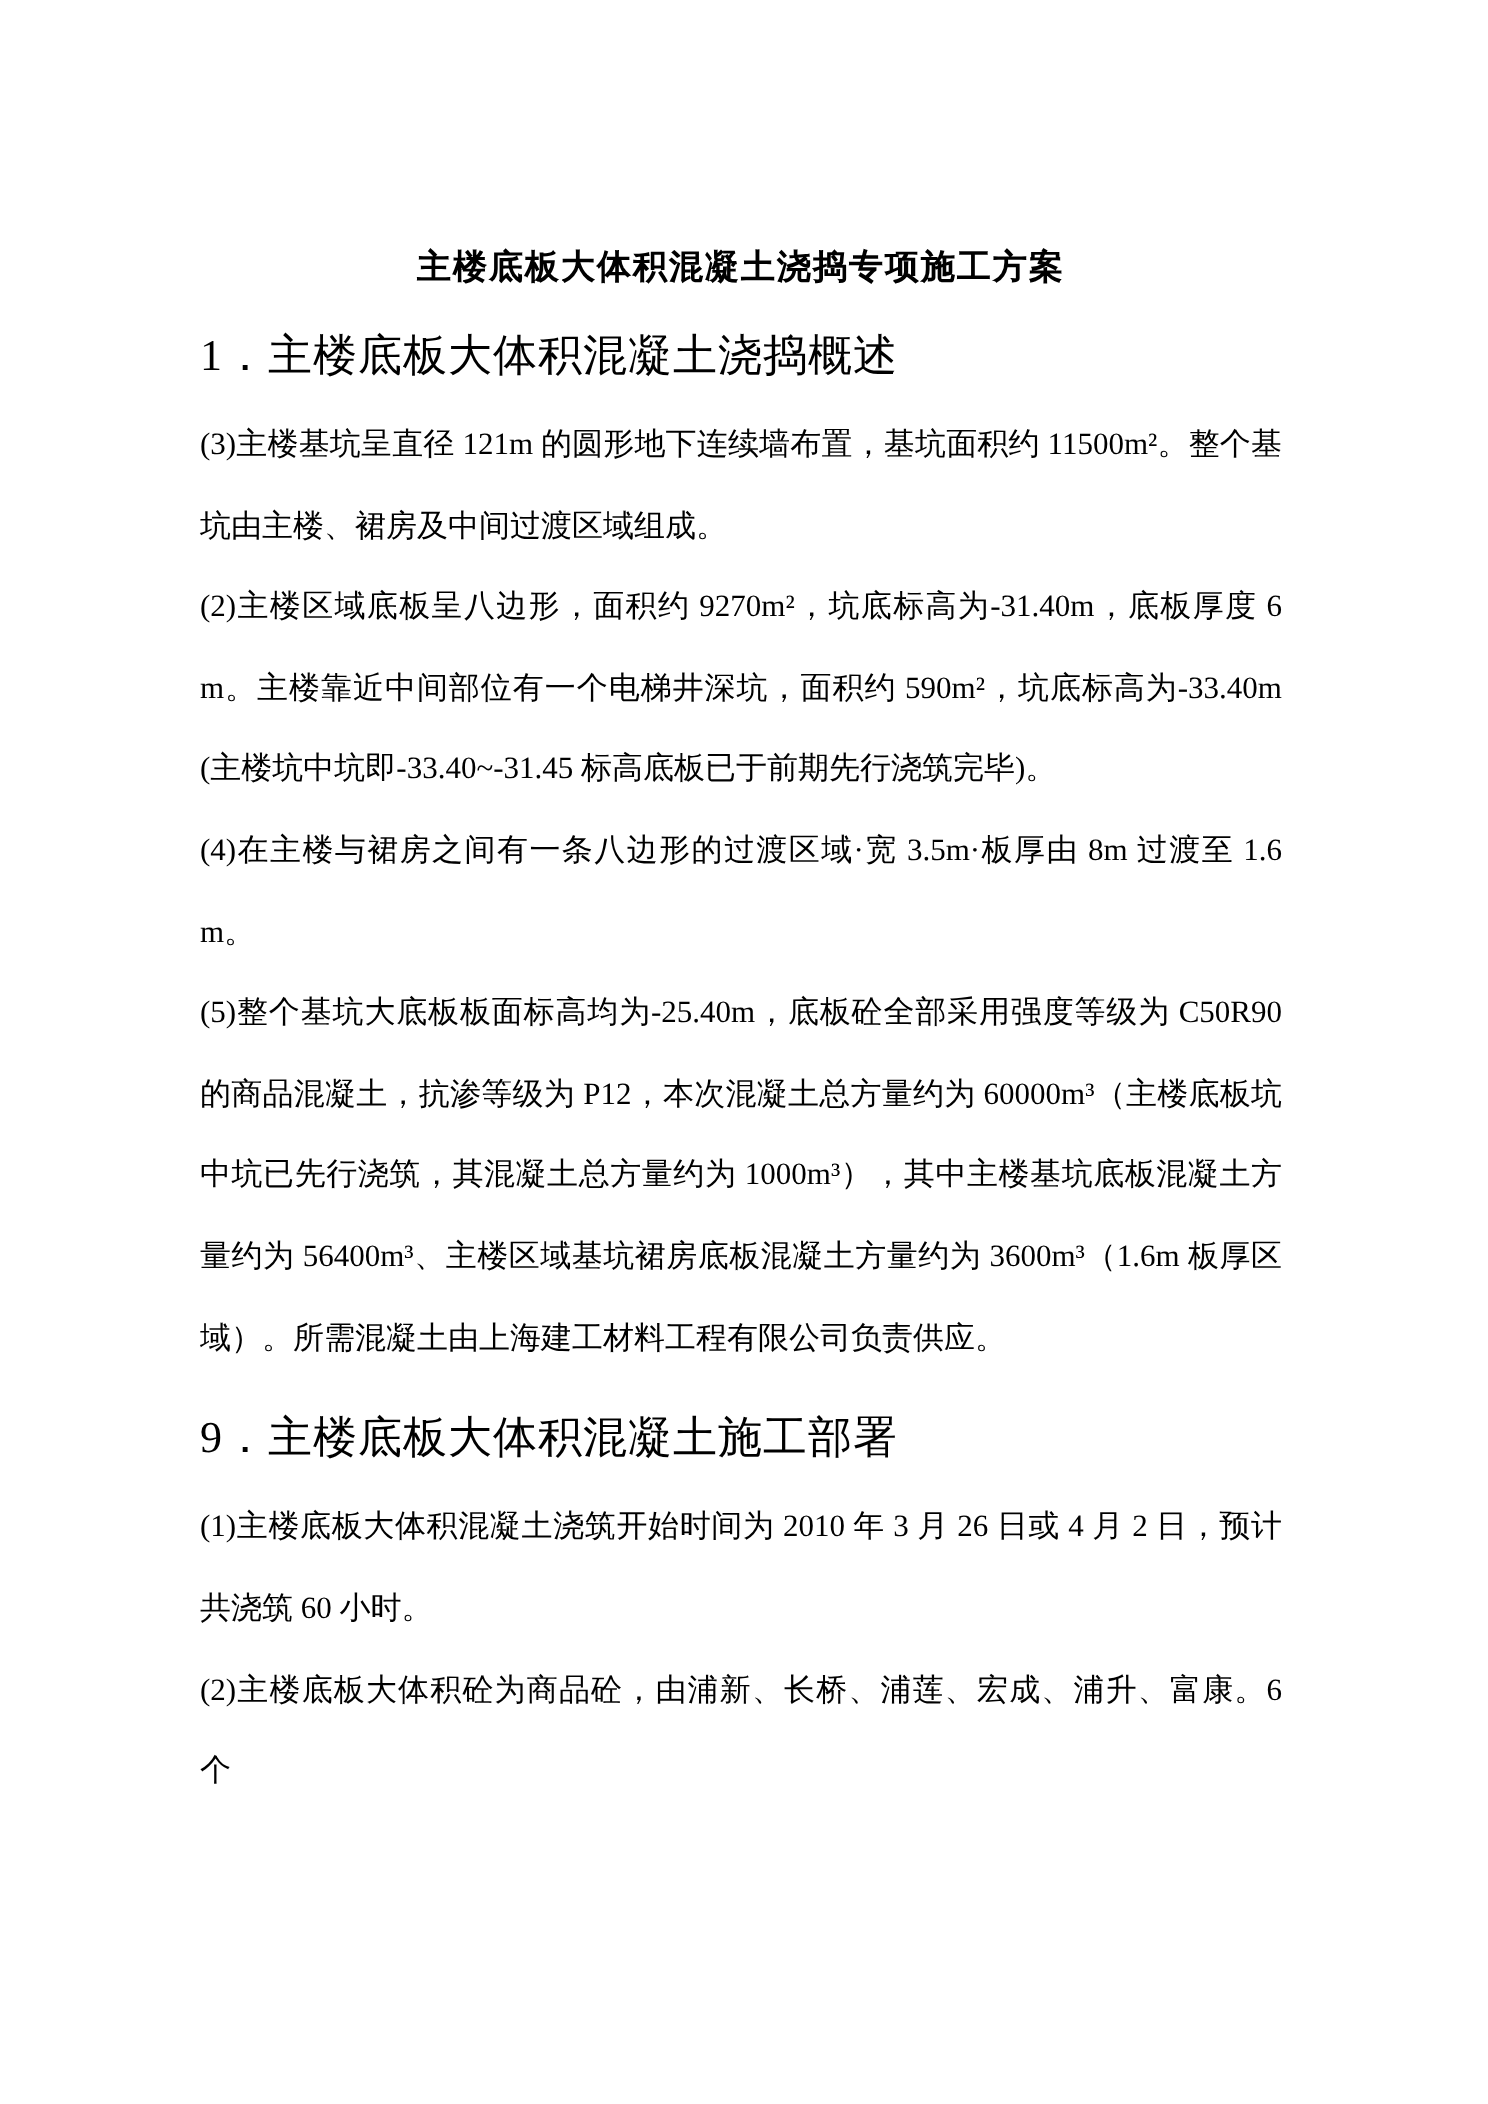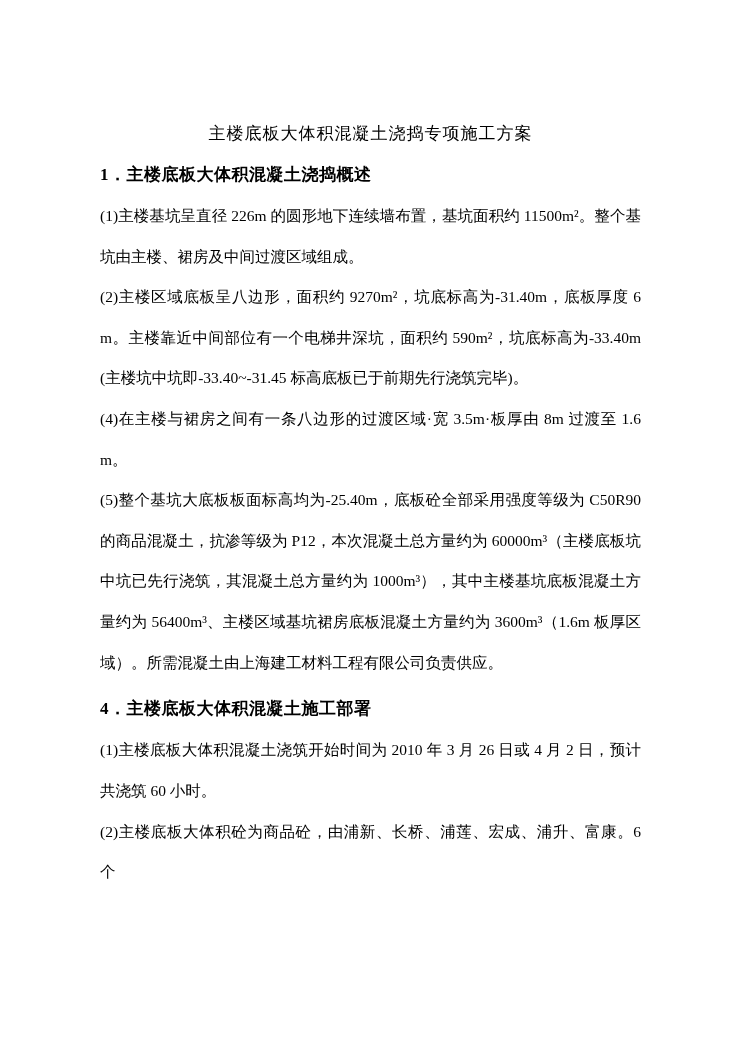--- a/index.html
+++ b/index.html
@@ -15,28 +15,28 @@
   }
   .doc-page {
     box-sizing: border-box;
     width: 744px;
     min-height: 1052px;
     padding: 122px 103px 40px 100px;
     background: #ffffff;
   }
   .doc-title {
     font-size: 17px;
-    font-weight: normal;
+    font-weight: bold;
     text-align: center;
     margin: 0 0 18px 0;
     letter-spacing: 1px;
   }
   .section-heading {
-    font-size: 17px;
-    font-weight: bold;
+    font-size: 22px;
+    font-weight: normal;
     margin: 14px 0 10px 0;
     letter-spacing: 0.5px;
   }
   .doc-paragraph {
     font-size: 15.5px;
     line-height: 2.62;
     margin: 0;
     text-align: justify;
     text-justify: inter-ideograph;
     word-break: break-all;
@@ -44,29 +44,29 @@
 </style>
 </head>
 <body>
 
 <div class="doc-page">
 
   <h1 class="doc-title">主楼底板大体积混凝土浇捣专项施工方案</h1>
 
   <h2 class="section-heading">1．主楼底板大体积混凝土浇捣概述</h2>
 
-  <p class="doc-paragraph">(1)主楼基坑呈直径 226m 的圆形地下连续墙布置，基坑面积约 11500m²。整个基坑由主楼、裙房及中间过渡区域组成。</p>
+  <p class="doc-paragraph">(3)主楼基坑呈直径 121m 的圆形地下连续墙布置，基坑面积约 11500m²。整个基坑由主楼、裙房及中间过渡区域组成。</p>
 
   <p class="doc-paragraph">(2)主楼区域底板呈八边形，面积约 9270m²，坑底标高为-31.40m，底板厚度 6m。主楼靠近中间部位有一个电梯井深坑，面积约 590m²，坑底标高为-33.40m(主楼坑中坑即-33.40~-31.45 标高底板已于前期先行浇筑完毕)。</p>
 
 
   <p class="doc-paragraph">(4)在主楼与裙房之间有一条八边形的过渡区域·宽 3.5m·板厚由 8m 过渡至 1.6m。</p>
 
   <p class="doc-paragraph">(5)整个基坑大底板板面标高均为-25.40m，底板砼全部采用强度等级为 C50R90 的商品混凝土，抗渗等级为 P12，本次混凝土总方量约为 60000m³（主楼底板坑中坑已先行浇筑，其混凝土总方量约为 1000m³），其中主楼基坑底板混凝土方量约为 56400m³、主楼区域基坑裙房底板混凝土方量约为 3600m³（1.6m 板厚区域）。所需混凝土由上海建工材料工程有限公司负责供应。</p>
 
 
-  <h2 class="section-heading">4．主楼底板大体积混凝土施工部署</h2>
+  <h2 class="section-heading">9．主楼底板大体积混凝土施工部署</h2>
 
   <p class="doc-paragraph">(1)主楼底板大体积混凝土浇筑开始时间为 2010 年 3 月 26 日或 4 月 2 日，预计共浇筑 60 小时。</p>
 
   <p class="doc-paragraph">(2)主楼底板大体积砼为商品砼，由浦新、长桥、浦莲、宏成、浦升、富康。6 个</p>
 
 </div>
 
 </body></html>

